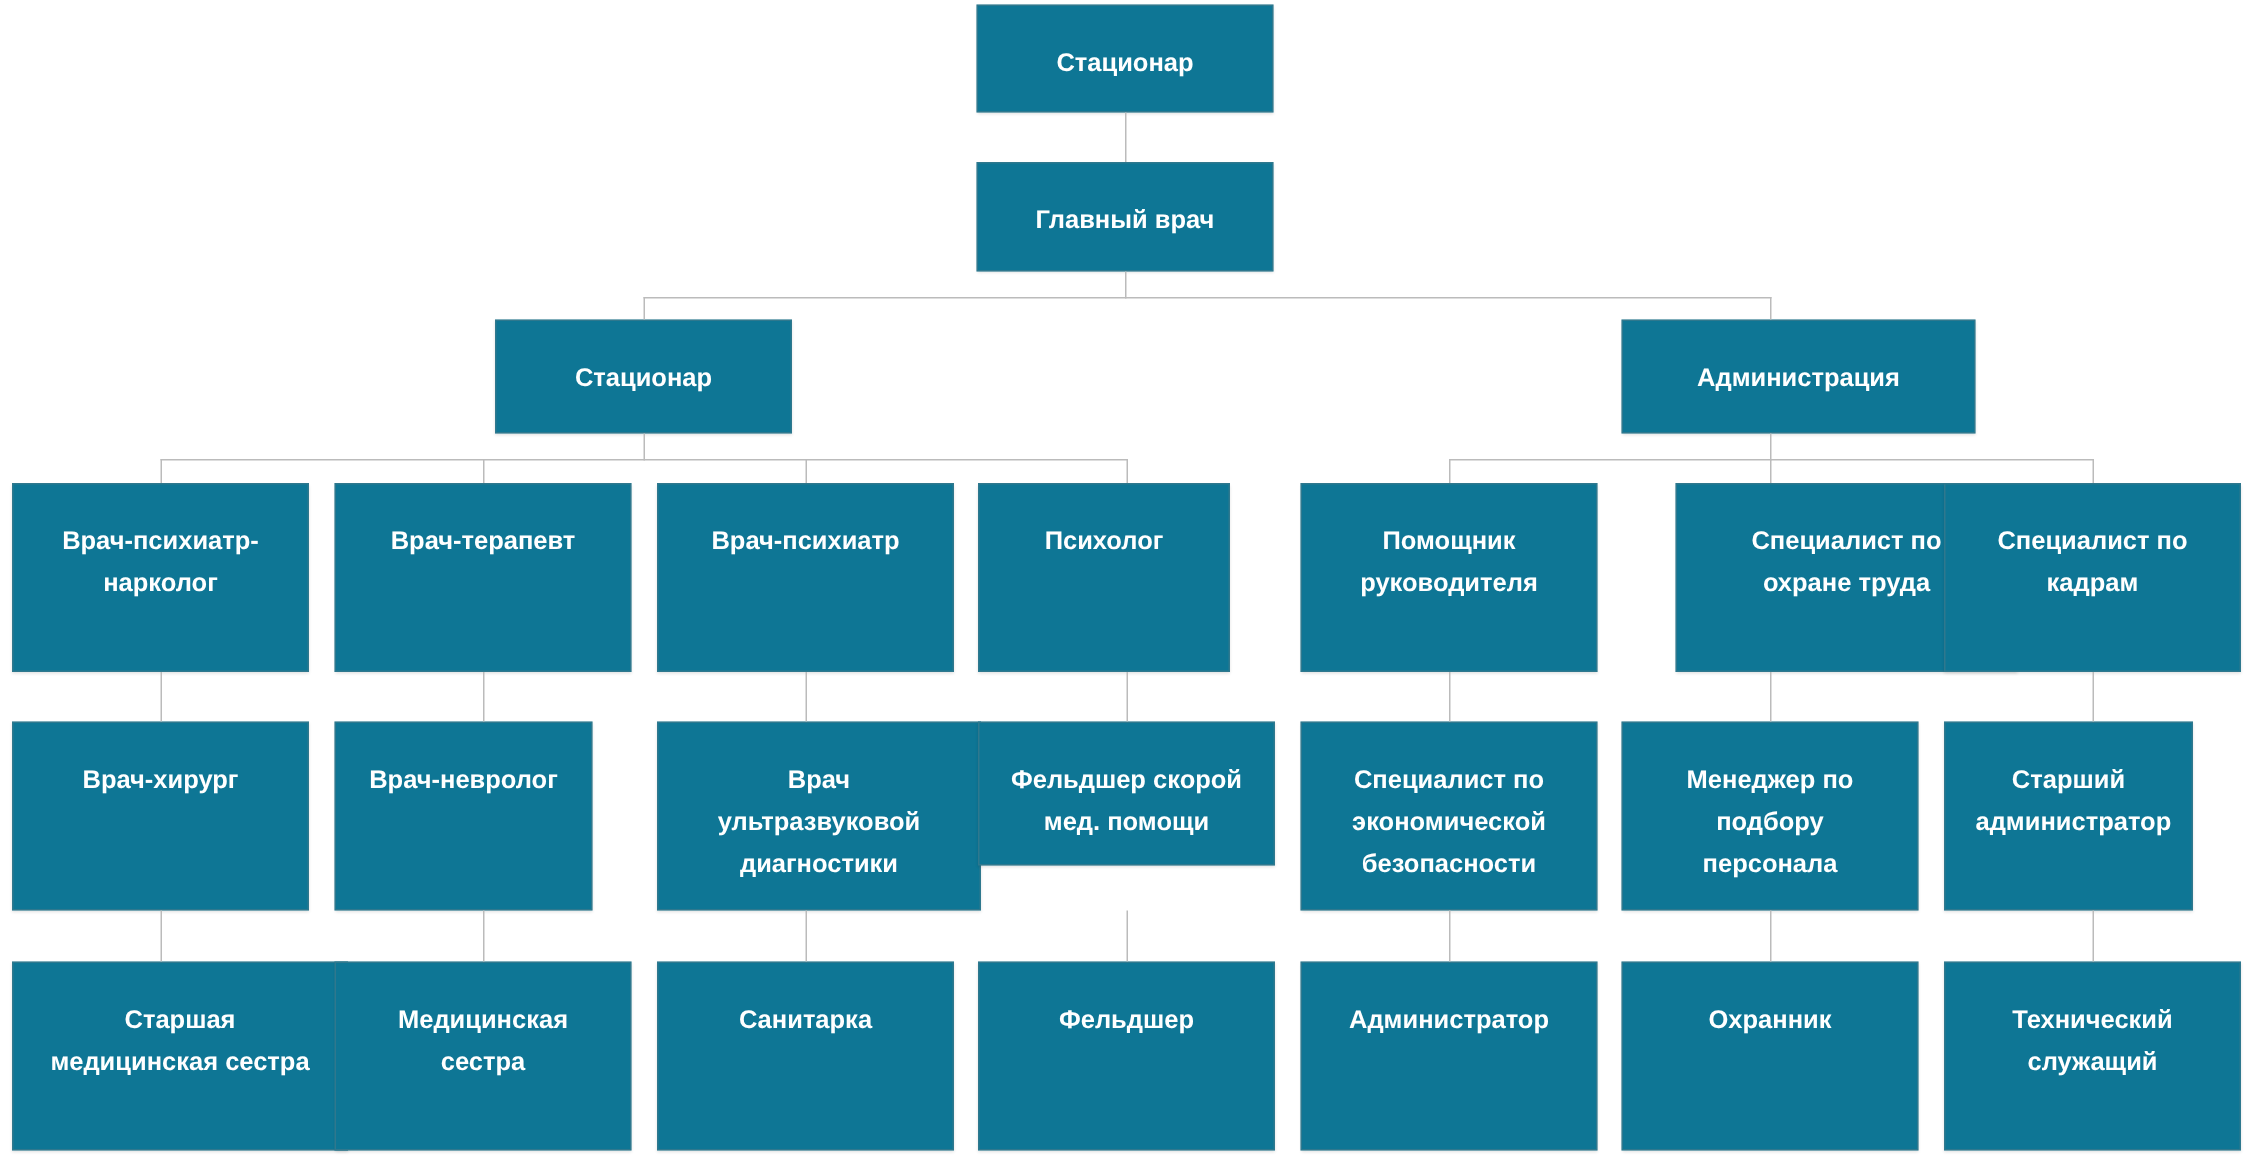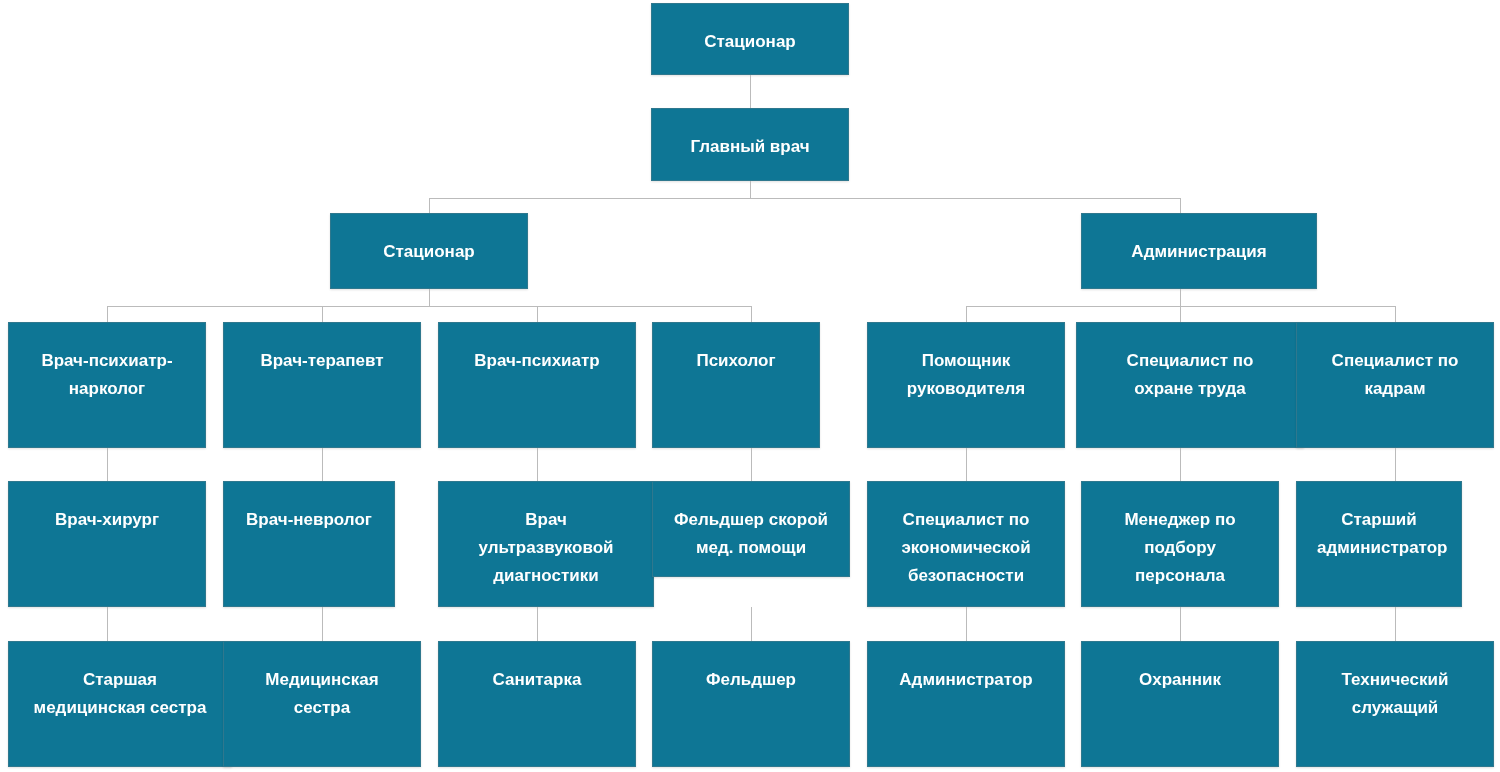--- a/index.html
+++ b/index.html
@@ -34,21 +34,21 @@
   <div class="node" style="left:651px;top:108px;width:198px;height:73px">Главный врач</div>
 
   <div class="node" style="left:330px;top:213px;width:198px;height:76px">Стационар</div>
   <div class="node" style="left:1081px;top:213px;width:236px;height:76px">Администрация</div>
 
   <div class="node" style="left:8px;top:322px;width:198px;height:126px">Врач-психиатр-нарколог</div>
   <div class="node" style="left:223px;top:322px;width:198px;height:126px">Врач-терапевт</div>
   <div class="node" style="left:438px;top:322px;width:198px;height:126px">Врач-психиатр</div>
   <div class="node" style="left:652px;top:322px;width:168px;height:126px">Психолог</div>
   <div class="node" style="left:867px;top:322px;width:198px;height:126px">Помощник руководителя</div>
-  <div class="node" style="left:1076px;top:322px;width:228px;height:126px">Специалист по охране труда</div>
+  <div class="node" style="left:1117px;top:322px;width:228px;height:126px">Специалист по охране труда</div>
   <div class="node" style="left:1296px;top:322px;width:198px;height:126px">Специалист по кадрам</div>
 
   <div class="node" style="left:8px;top:481px;width:198px;height:126px">Врач-хирург</div>
   <div class="node" style="left:223px;top:481px;width:172px;height:126px">Врач-невролог</div>
   <div class="node" style="left:438px;top:481px;width:216px;height:126px">Врач ультразвуковой диагностики</div>
   <div class="node" style="left:652px;top:481px;width:198px;height:96px">Фельдшер скорой мед. помощи</div>
   <div class="node" style="left:867px;top:481px;width:198px;height:126px">Специалист по экономической безопасности</div>
   <div class="node" style="left:1081px;top:481px;width:198px;height:126px">Менеджер по подбору персонала</div>
   <div class="node" style="left:1296px;top:481px;width:166px;height:126px">Старший администратор</div>
 

